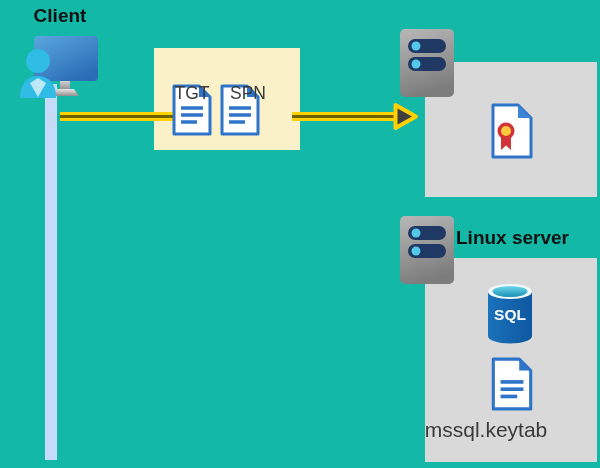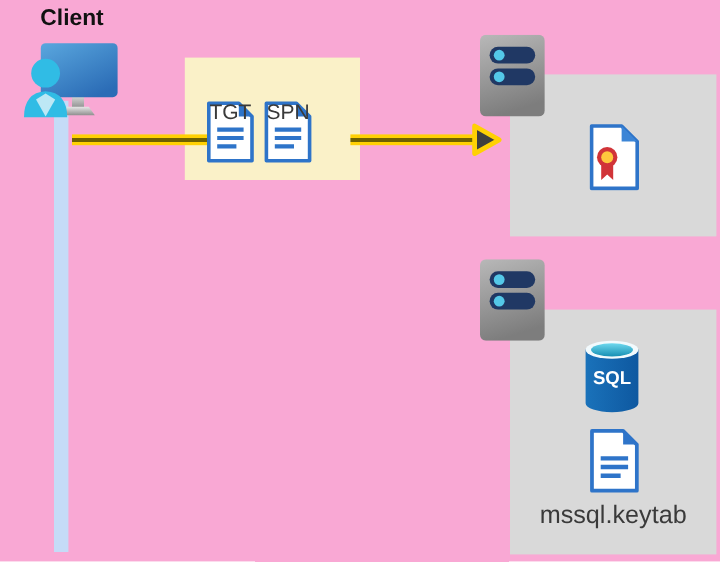--- a/index.html
+++ b/index.html
@@ -1,20 +1,20 @@
 <!DOCTYPE html>
 <html style="--box-yellow: #faf1c8; --box-gray: #d9d9d9; --arrow-yellow: #ffd103; --arrow-core: #6e6100; --arrowhead-gray: #3f3f3f; --timeline-blue: #c5dbf7; --doc-blue: #2e74c9; --person-cyan: #30bce5; --person-collar: #bde8f5; --server-bar-navy: #203864; --server-dot-cyan: #54c8e8; --cert-red: #d13438; --cert-gold: #ffc83d; --label-dark: #3a3a3a;"><head>
 <meta charset="utf-8">
 <style>
   html, body { margin: 0; padding: 0; background: #ffffff; }
   .canvas {
     position: relative;
     width: 600px;
     height: 468px;
-    background: #f9a8d4;
+    background: #14b8a6;
     font-family: "Liberation Sans", sans-serif;
     overflow: hidden;
   }
   .abs { position: absolute; }
 
   
   .title {
     font-weight: 700;
     font-size: 19px;
     line-height: 23px;
@@ -82,21 +82,21 @@
       <path d="M8 66 Q8 45 26 44 Q44 45 44 66 Z" fill="var(--person-cyan, #30bce5)"></path>
       <path d="M26 46 L34 51 L26 65 L18 51 Z" fill="var(--person-collar, #bde8f5)"></path>
     </g>
   </svg>
 
   <div class="abs arrow-seg" style="left:60px; top:112px; width:113px;"></div>
 
   <div class="abs yellow-box" style="left:154px; top:48px; width:146px; height:102px;"></div>
 
   <div class="abs ticket-label label" style="left:166px; top:52px; width:52px;">TGT</div>
-  <div class="abs ticket-label label" style="left:214px; top:52px; width:52px;">SPN</div>
+  <div class="abs ticket-label label" style="left:214px; top:52px; width:52px;text-align:right;">SPN</div>
 
   <svg class="abs icon" style="left:172px; top:84px;" width="40" height="52" viewBox="0 0 40 52">
     <path d="M2 2 H27 L38 13 V50 H2 Z" fill="#ffffff" stroke="var(--doc-blue, #2e74c9)" stroke-width="3" stroke-linejoin="round"></path>
     <path d="M27 2 L38 13 L27 13 Z" fill="var(--doc-blue, #2e74c9)"></path>
     <line x1="9" y1="24" x2="31" y2="24" stroke="var(--doc-blue, #2e74c9)" stroke-width="3.5"></line>
     <line x1="9" y1="31" x2="31" y2="31" stroke="var(--doc-blue, #2e74c9)" stroke-width="3.5"></line>
     <line x1="9" y1="38" x2="25" y2="38" stroke="var(--doc-blue, #2e74c9)" stroke-width="3.5"></line>
   </svg>
 
   <svg class="abs icon" style="left:220px; top:84px;" width="40" height="52" viewBox="0 0 40 52">
@@ -133,20 +133,21 @@
   <svg class="abs icon" style="left:491px; top:103px;" width="42" height="56" viewBox="0 0 42 56">
     <path d="M2 2 H27 L40 15 V54 H2 Z" fill="#ffffff" stroke="var(--doc-blue, #2e74c9)" stroke-width="3" stroke-linejoin="round"></path>
     <path d="M27 2 L40 15 L27 15 Z" fill="#3c85d6"></path>
     <path d="M10 33 L10 47 L15 42.5 L20 47 L20 33 Z" fill="var(--cert-red, #d13438)"></path>
     <circle cx="15" cy="28" r="8.5" fill="var(--cert-red, #d13438)"></circle>
     <circle cx="15" cy="28" r="5" fill="var(--cert-gold, #ffc83d)"></circle>
   </svg>
 
   <div class="abs gray-box" style="left:425px; top:258px; width:172px; height:204px;"></div>
 
+  <div class="abs title label" style="left:456px; top:226px; width:140px;">Linux server</div>
 
   <svg class="abs icon" style="left:400px; top:216px;" width="54" height="68" viewBox="0 0 54 68">
     <defs>
       <linearGradient id="srvGrad2" x1="0" y1="0" x2="0.25" y2="1">
         <stop offset="0" stop-color="#b8b8b8"></stop>
         <stop offset="1" stop-color="#7d7d7d"></stop>
       </linearGradient>
     </defs>
     <rect x="0" y="0" width="54" height="68" rx="5" fill="url(#srvGrad2)"></rect>
     <rect x="8" y="10" width="38" height="14" rx="7" fill="var(--server-bar-navy, #203864)"></rect>
@@ -173,15 +174,15 @@
   </svg>
 
   <svg class="abs icon" style="left:491px; top:357px;" width="42" height="54" viewBox="0 0 40 52">
     <path d="M2 2 H27 L38 13 V50 H2 Z" fill="#ffffff" stroke="var(--doc-blue, #2e74c9)" stroke-width="3" stroke-linejoin="round"></path>
     <path d="M27 2 L38 13 L27 13 Z" fill="var(--doc-blue, #2e74c9)"></path>
     <line x1="9" y1="24" x2="31" y2="24" stroke="var(--doc-blue, #2e74c9)" stroke-width="3.5"></line>
     <line x1="9" y1="31" x2="31" y2="31" stroke="var(--doc-blue, #2e74c9)" stroke-width="3.5"></line>
     <line x1="9" y1="38" x2="25" y2="38" stroke="var(--doc-blue, #2e74c9)" stroke-width="3.5"></line>
   </svg>
 
-  <div class="abs keytab-label label" style="left:425px; top:418px; width:172px;">mssql.keytab</div>
+  <div class="abs keytab-label label" style="left:400px; top:418px; width:172px;">mssql.keytab</div>
 
 </div>
 
 </body></html>

